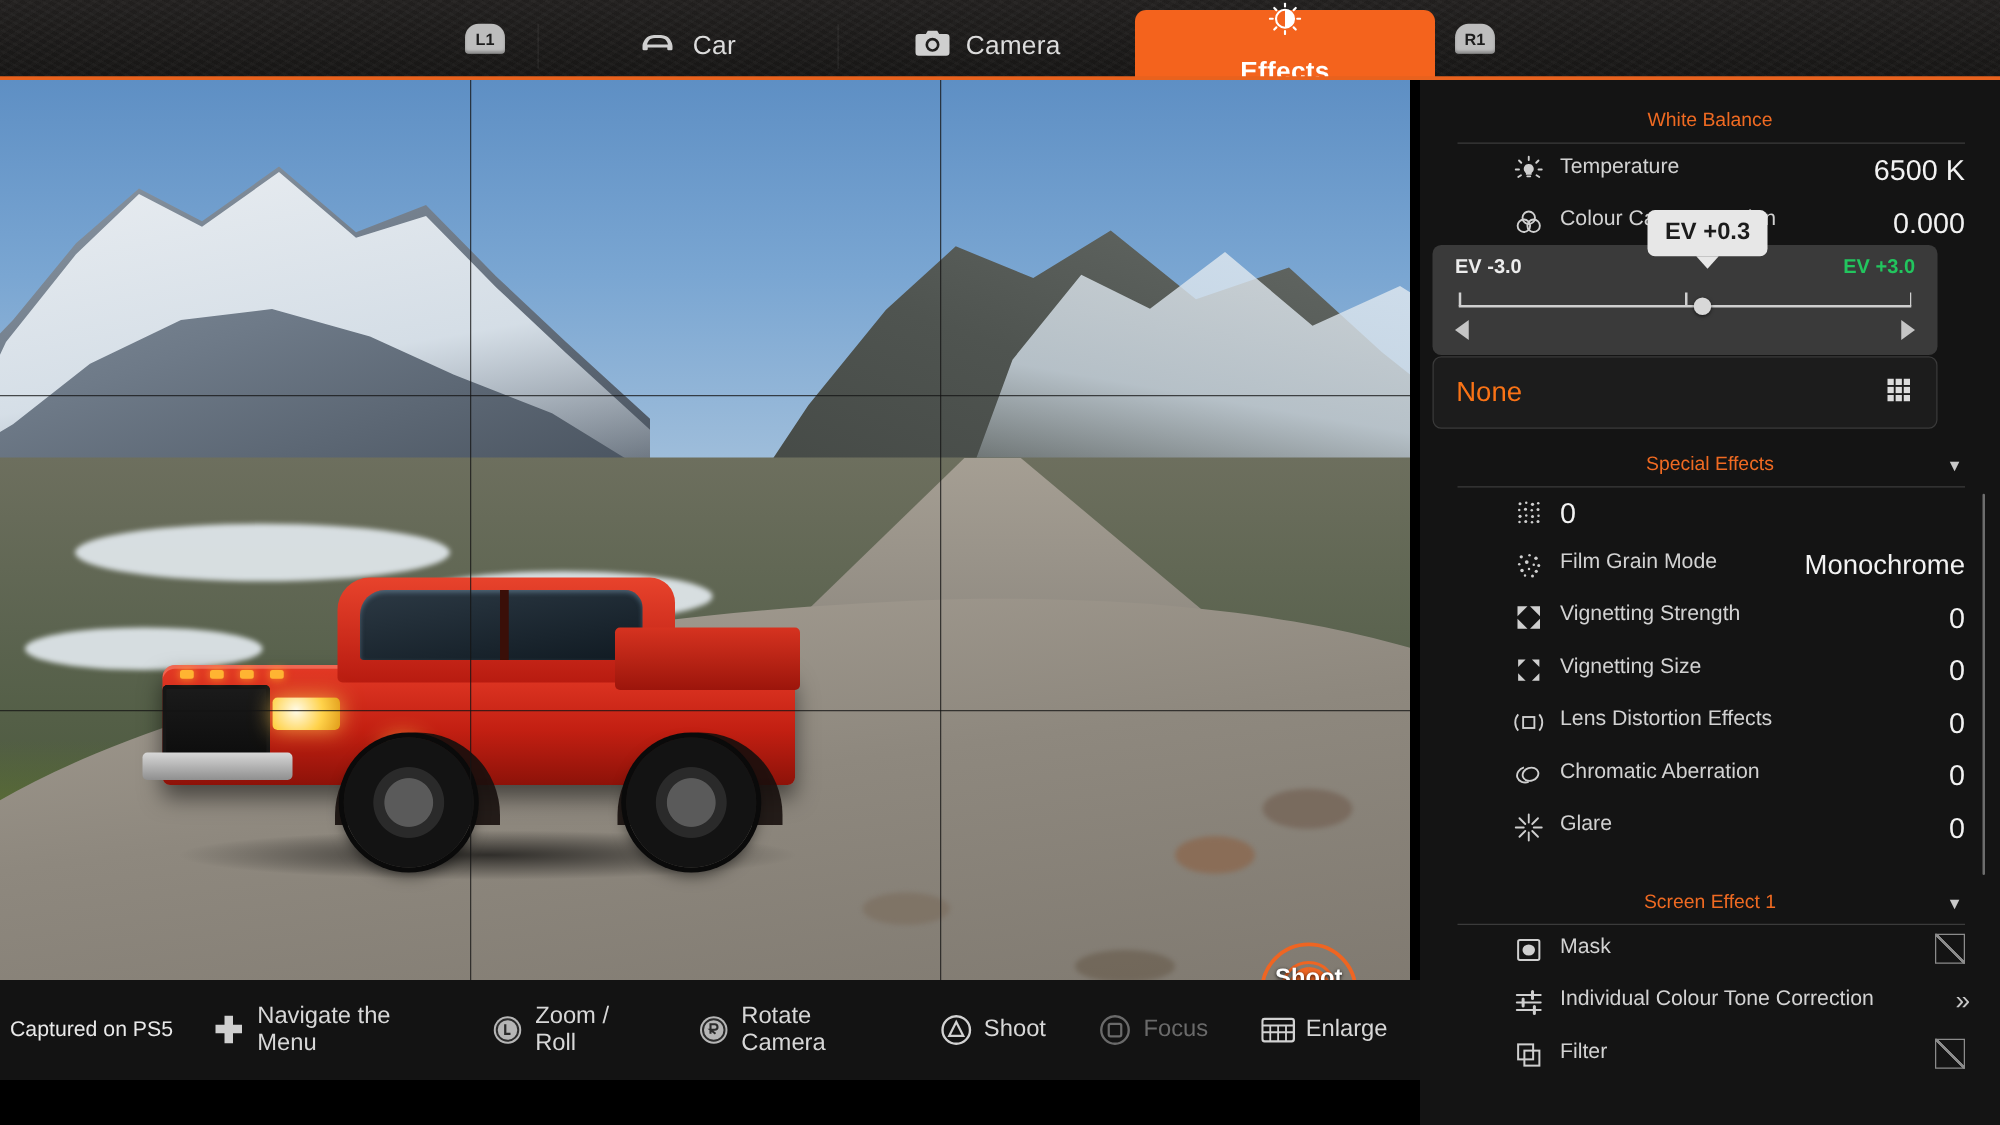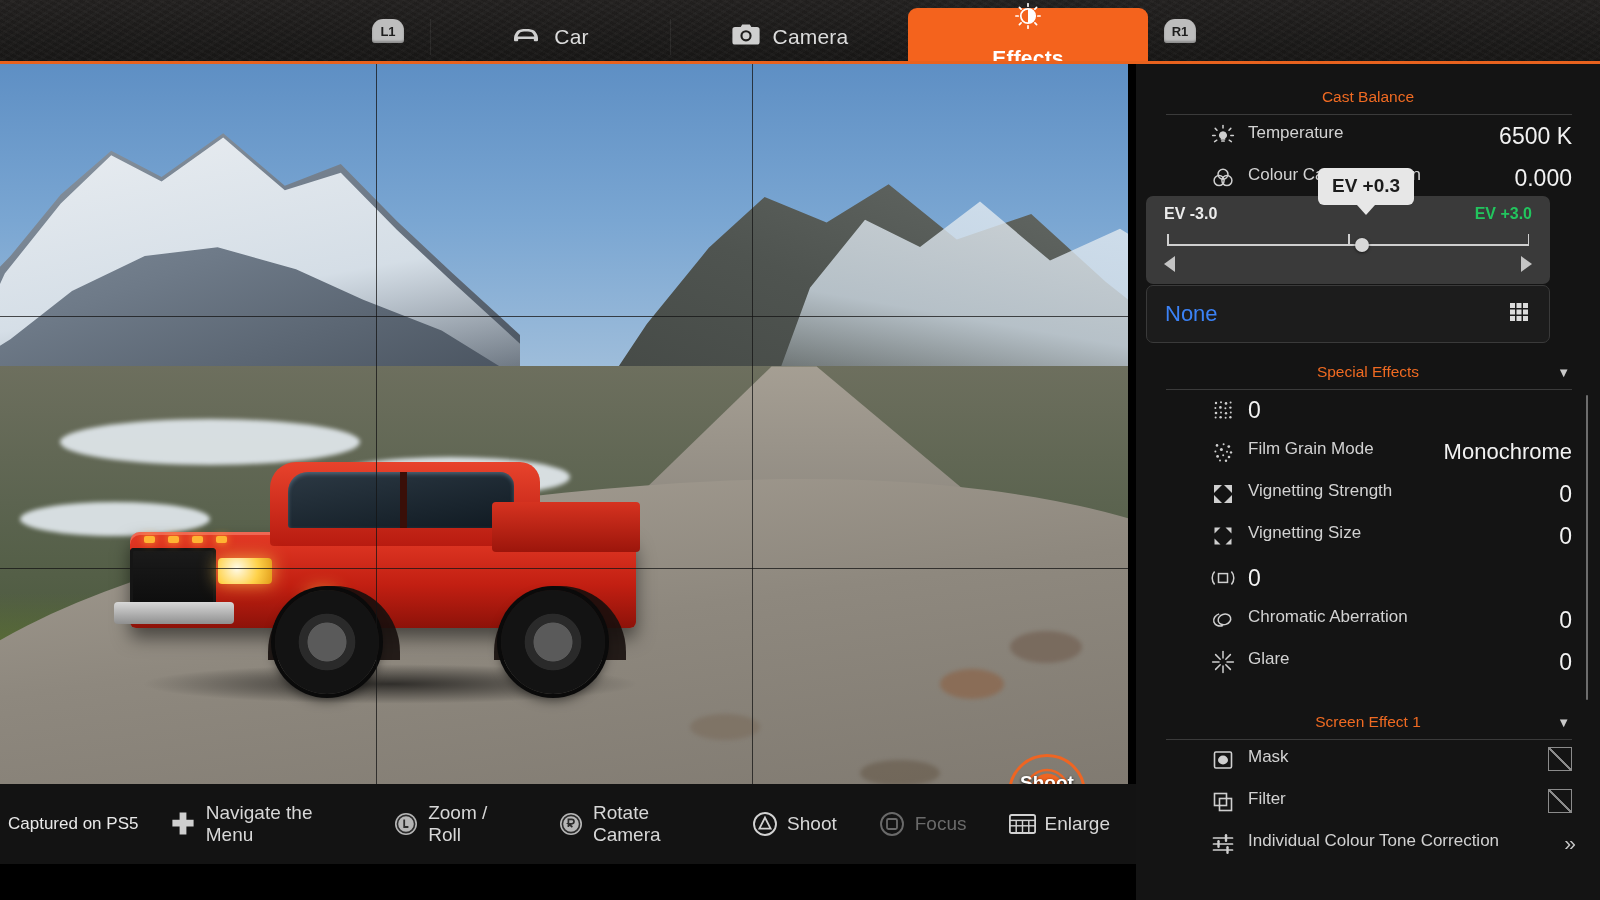--- a/index.html
+++ b/index.html
@@ -169,21 +169,21 @@
     border-radius:50%; background:#d8d8d8; box-shadow:0 1px 3px rgba(0,0,0,.6); }
   .evarrow { position:absolute; top:60px; width:0; height:0; }
   #ev-left { left:18px; border-top:8px solid transparent; border-bottom:8px solid transparent;
     border-right:11px solid #c4c4c4; }
   #ev-right { right:18px; border-top:8px solid transparent; border-bottom:8px solid transparent;
     border-left:11px solid #c4c4c4; }
 
   #presetcard { position:absolute; left:1146px; top:285px; width:404px; height:58px;
     background:#1c1c1c; border:1px solid #3a3a3a; border-radius:7px;
     display:flex; align-items:center; justify-content:space-between; padding:0 18px; }
-  #preset-name { color:#3b82f6; font-size:22px; font-weight:300; }
+  #preset-name { color:#f97316; font-size:22px; font-weight:300; }
 
   
   #tooltip { position:absolute; left:1318px; top:168px; background:#e7e7e7; color:#1c1c1c;
     font-size:19px; font-weight:bold; padding:7px 14px 8px; border-radius:6px; z-index:30; }
   #tooltip::after { content:""; position:absolute; left:50%; margin-left:-9px; bottom:-10px;
     border-left:9px solid transparent; border-right:9px solid transparent;
     border-top:10px solid #e7e7e7; }
 
   #pscroll { position:absolute; left:1586px; top:395px; width:2px; height:305px;
     background:#6d6d6d; border-radius:1px; }
@@ -383,21 +383,21 @@
             </g>
           </svg>
       </span>
       <span>Enlarge</span>
     </div>
   </div>
 
   <div id="panel">
 
     <div class="section-head" style="margin-top:16px">
-      <span class="stitle">Cast Balance</span>
+      <span class="stitle">White Balance</span>
     </div>
     <div class="hrule"></div>
 
     <div class="row" style="margin-top:8px">
       <span class="ricon">
         <svg width="24" height="24" viewBox="0 0 24 24">
           <path class="icn-f" d="M12 7.2a3.9 3.9 0 0 1 2.3 7.1v1.4h-4.6v-1.4A3.9 3.9 0 0 1 12 7.2z"></path>
           <rect class="icn-f" x="10.1" y="16.3" width="3.8" height="1.5" rx=".6"></rect>
           <g stroke="#cfcfcf" stroke-width="1.5" stroke-linecap="round">
             <line x1="12" y1="1.4" x2="12" y2="4"></line>
@@ -506,20 +506,21 @@
     </div>
 
     <div class="row">
       <span class="ricon">
         <svg width="26" height="24" viewBox="0 0 26 24" fill="none" stroke="#cfcfcf" stroke-width="1.5">
           <path d="M4.6 5.5a10 10 0 0 0 0 13"></path>
             <rect x="8.5" y="7.6" width="9" height="8.8"></rect>
             <path d="M21.4 5.5a10 10 0 0 1 0 13"></path>
         </svg>
       </span>
+      <span class="rlabel">Lens Distortion Effects</span>
       <span class="rval">0</span>
     </div>
 
     <div class="row">
       <span class="ricon">
         <svg width="24" height="24" viewBox="0 0 24 24" fill="none" stroke="#cfcfcf" stroke-width="1.5">
           <ellipse cx="13.4" cy="11.4" rx="6.4" ry="5.2" transform="rotate(-18 13.4 11.4)"></ellipse>
           <path d="M10 5.6a6.4 5.2 0 1 0 0 12.2" transform="rotate(-18 10 11.6)"></path>
         </svg>
       </span>
@@ -558,42 +559,42 @@
             <rect x="3.5" y="4" width="17" height="16" rx="1.4" fill="none" stroke="#cfcfcf" stroke-width="1.6"></rect>
             <ellipse cx="12" cy="12" rx="5" ry="4.4" fill="#cfcfcf"></ellipse>
           </svg>
       </span>
       <span class="rlabel">Mask</span>
       <span class="rbox"></span>
     </div>
 
     <div class="row">
       <span class="ricon">
-        <svg width="24" height="24" viewBox="0 0 24 24" fill="none" stroke="#cfcfcf" stroke-width="1.6">
-          <rect x="3.5" y="3.5" width="12" height="12"></rect>
-            <rect x="8.5" y="8.5" width="12" height="12"></rect>
-        </svg>
-      </span>
-      <span class="rlabel">Filter</span>
-      <span class="rbox"></span>
-    </div>
-
-    <div class="row">
-      <span class="ricon">
         <svg width="24" height="24" viewBox="0 0 24 24" stroke="#cfcfcf" stroke-width="1.7" stroke-linecap="round">
           <line x1="2.5" y1="6" x2="21.5" y2="6"></line>
             <line x1="2.5" y1="12" x2="21.5" y2="12"></line>
             <line x1="2.5" y1="18" x2="21.5" y2="18"></line>
           <line x1="15" y1="3.2" x2="15" y2="8.8" stroke-width="2.4"></line>
           <line x1="7.5" y1="9.2" x2="7.5" y2="14.8" stroke-width="2.4"></line>
           <line x1="16.5" y1="15.2" x2="16.5" y2="20.8" stroke-width="2.4"></line>
         </svg>
       </span>
       <span class="rlabel">Individual Colour Tone Correction</span>
       <span class="rchev">»</span>
+    </div>
+
+    <div class="row">
+      <span class="ricon">
+        <svg width="24" height="24" viewBox="0 0 24 24" fill="none" stroke="#cfcfcf" stroke-width="1.6">
+          <rect x="3.5" y="3.5" width="12" height="12"></rect>
+            <rect x="8.5" y="8.5" width="12" height="12"></rect>
+        </svg>
+      </span>
+      <span class="rlabel">Filter</span>
+      <span class="rbox"></span>
     </div>
 
     <div style="height:20px"></div>
 
     <div class="section-head">
       
       
     </div>
 
     <div id="pscroll" style="left:450px; top:331px"></div>

